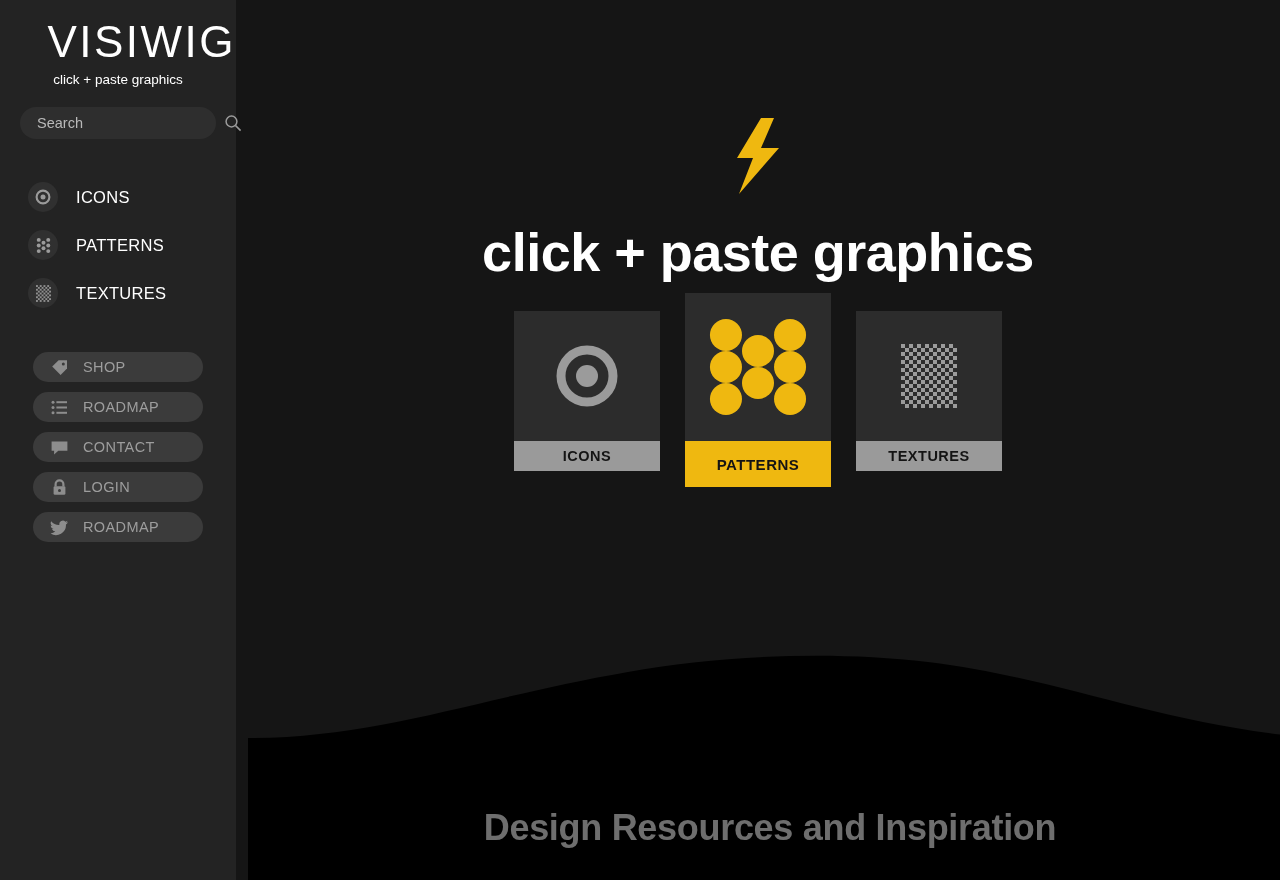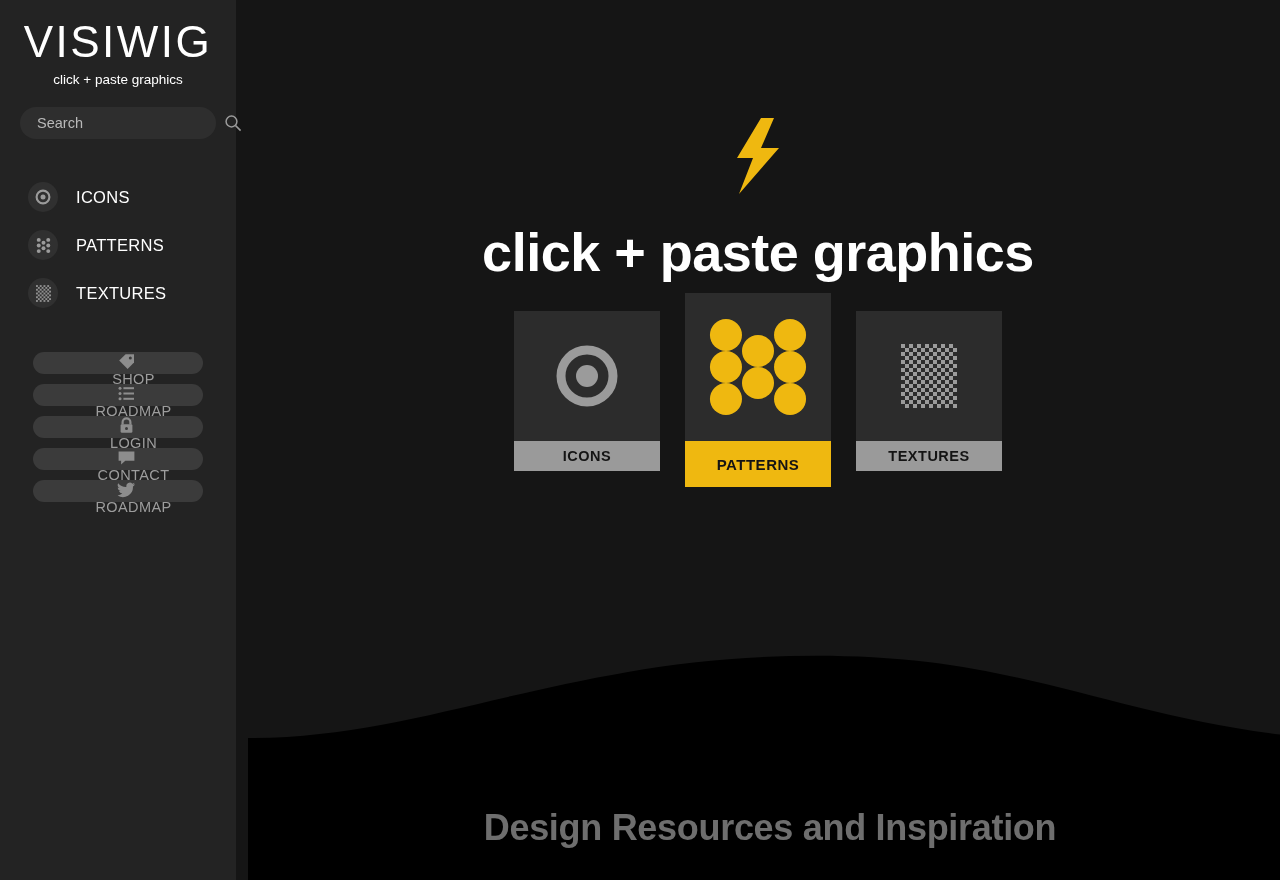--- a/index.html
+++ b/index.html
@@ -33,20 +33,21 @@
     text-align: center;
     padding-top: 16px;
   }
   .brand-logo {
     font-family: "Liberation Sans", sans-serif;
     font-weight: 300;
     font-size: 44px;
     letter-spacing: 2.5px;
     color: #ffffff;
     line-height: 52px;
+    text-align: right;
   }
   .brand-tag {
     font-size: 13.5px;
     color: #ffffff;
     line-height: 18px;
     margin-top: 3px;
   }
 
   
   .search-wrap {
@@ -93,29 +94,28 @@
     color: #ffffff;
     font-size: 16.5px;
     letter-spacing: 0.3px;
     white-space: nowrap;
   }
 
   
   .pill-nav { margin-top: 35px; }
   .pill {
     width: 170px;
-    height: 22px;
+    height: 30px;
     margin: 0 auto 10px;
     background: #3b3b3b;
     border-radius: 15px;
     display: flex;
     align-items: center;
     padding-left: 17px;
     cursor: pointer;
-    flex-direction: column;
   }
   .pill-icon { width: 19px; height: 19px; flex: 0 0 19px; display:block; }
   .pill-label {
     margin-left: 14px;
     color: #9d9d9d;
     font-size: 14.5px;
     letter-spacing: 0.4px;
     white-space: nowrap;
   }
 
@@ -301,35 +301,35 @@
                 <rect x="6.4" y="13.8" width="10.6" height="2"></rect>
             </g>
           </svg>
         </span>
         <span class="pill-label">ROADMAP</span>
       </div>
 
       <div class="pill">
         <span class="pill-icon">
           <svg viewBox="0 0 19 19" width="19" height="19">
+            <path d="M1.6 3.4 h15.8 v9.4 h-9.1 l-4.2 3.6 v-3.6 h-2.5 z" fill="#8d8d8d"></path>
+          </svg>
+        </span>
+        <span class="pill-label">CONTACT</span>
+      </div>
+
+      <div class="pill">
+        <span class="pill-icon">
+          <svg viewBox="0 0 19 19" width="19" height="19">
             <path d="M5.6 8.4 V6.2 a3.9 3.9 0 0 1 7.8 0 V8.4" fill="none" stroke="#8d8d8d" stroke-width="2.2"></path>
             <rect x="3.6" y="8.2" width="11.8" height="8.6" rx="1.4" fill="#8d8d8d"></rect>
             <circle cx="9.5" cy="12.5" r="1.5" fill="#3b3b3b"></circle>
           </svg>
         </span>
         <span class="pill-label">LOGIN</span>
-      </div>
-
-      <div class="pill">
-        <span class="pill-icon">
-          <svg viewBox="0 0 19 19" width="19" height="19">
-            <path d="M1.6 3.4 h15.8 v9.4 h-9.1 l-4.2 3.6 v-3.6 h-2.5 z" fill="#8d8d8d"></path>
-          </svg>
-        </span>
-        <span class="pill-label">CONTACT</span>
       </div>
 
       <div class="pill">
         <span class="pill-icon">
           <svg viewBox="0 0 20 20" width="19" height="19">
             <path d="M19 4.4 a7.3 7.3 0 0 1-2.1 0.6 3.7 3.7 0 0 0 1.6-2 7.4 7.4 0 0 1-2.3 0.9 3.7 3.7 0 0 0-6.3 3.4 A10.5 10.5 0 0 1 1.3 3.4 a3.7 3.7 0 0 0 1.2 4.9 3.6 3.6 0 0 1-1.7-0.5 3.7 3.7 0 0 0 3 3.6 3.7 3.7 0 0 1-1.7 0.1 3.7 3.7 0 0 0 3.5 2.6 A10.5 10.5 0 0 1 0.6 16.2 a10.5 10.5 0 0 0 16.2-9.4 7.5 7.5 0 0 0 2.2-2.4 z" fill="#8d8d8d"></path>
           </svg>
         </span>
         <span class="pill-label">ROADMAP</span>
       </div>

